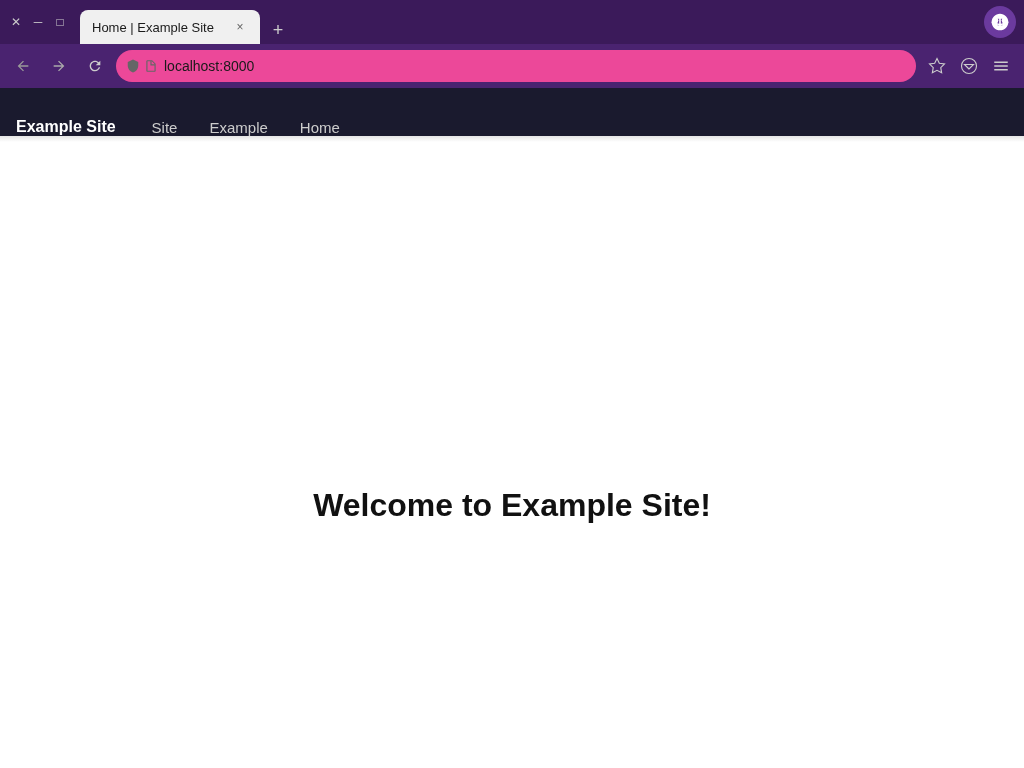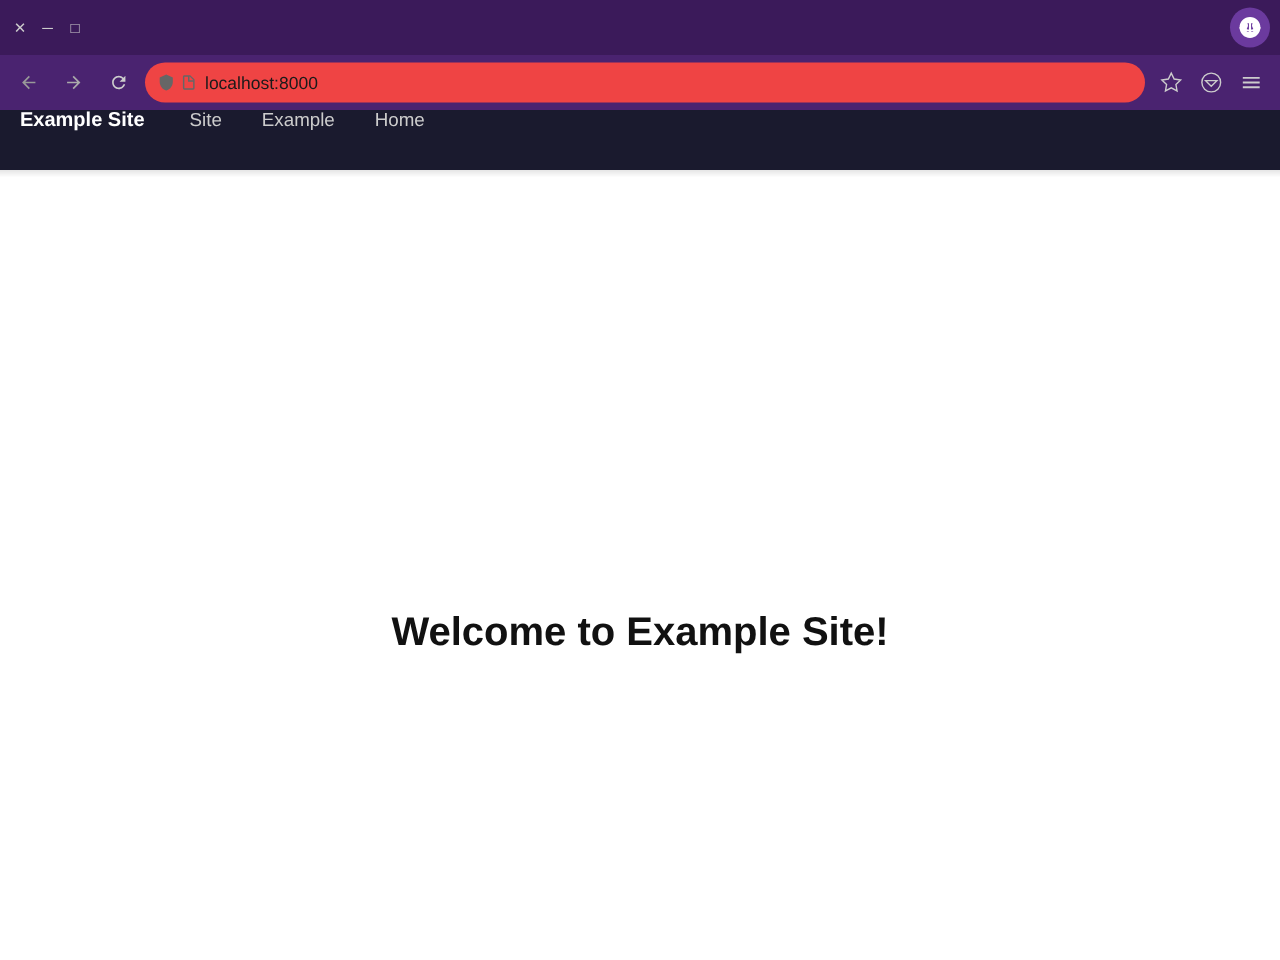--- a/index.html
+++ b/index.html
@@ -118,21 +118,21 @@
       height: 30px;
       display: flex;
       align-items: center;
       justify-content: center;
       cursor: pointer;
       border-radius: 50%;
     }
     .nav-btn.disabled { color: #888; cursor: default; }
     .address-bar {
       flex: 1;
-      background: #ef4444;
+      background: #ec4899;
       border-radius: 20px;
       height: 32px;
       display: flex;
       align-items: center;
       padding: 0 10px;
       gap: 6px;
       font-size: 14px;
       color: #333;
     }
     .address-icons {
@@ -163,21 +163,21 @@
       justify-content: center;
       cursor: pointer;
       border-radius: 50%;
     }
 
     
     .site-nav {
       background: #1a1a2e;
       height: 48px;
       display: flex;
-      align-items: flex-start;
+      align-items: flex-end;
       padding: 0 16px;
       gap: 0;
     }
     .site-brand {
       color: #fff;
       font-size: 16px;
       font-weight: bold;
       margin-right: 20px;
     }
     .site-nav-link {
@@ -211,20 +211,27 @@
     }
   </style>
 </head>
 <body>
 
 <div class="browser-titlebar">
   <div class="window-controls">
     <button class="win-btn">✕</button>
     <button class="win-btn">─</button>
     <button class="win-btn">□</button>
+  </div>
+  <div class="tab-bar">
+    <div class="tab">
+      <span class="tab-title">Home | Example Site</span>
+      <button class="tab-close">×</button>
+    </div>
+    <button class="new-tab-btn">+</button>
   </div>
   <div class="browser-mask-icon">
     <svg width="20" height="20" viewBox="0 0 24 24" fill="white">
       <path d="M12 2C6.48 2 2 6.48 2 12s4.48 10 10 10 10-4.48 10-10S17.52 2 12 2zm-1 14H9V8h2v8zm4 0h-2V8h2v8z"></path>
       <ellipse cx="7.5" cy="10" rx="2.5" ry="3" fill="white"></ellipse>
       <ellipse cx="16.5" cy="10" rx="2.5" ry="3" fill="white"></ellipse>
       <path d="M2 12 Q12 18 22 12" stroke="white" stroke-width="1.5" fill="none"></path>
     </svg>
   </div>
 </div>

